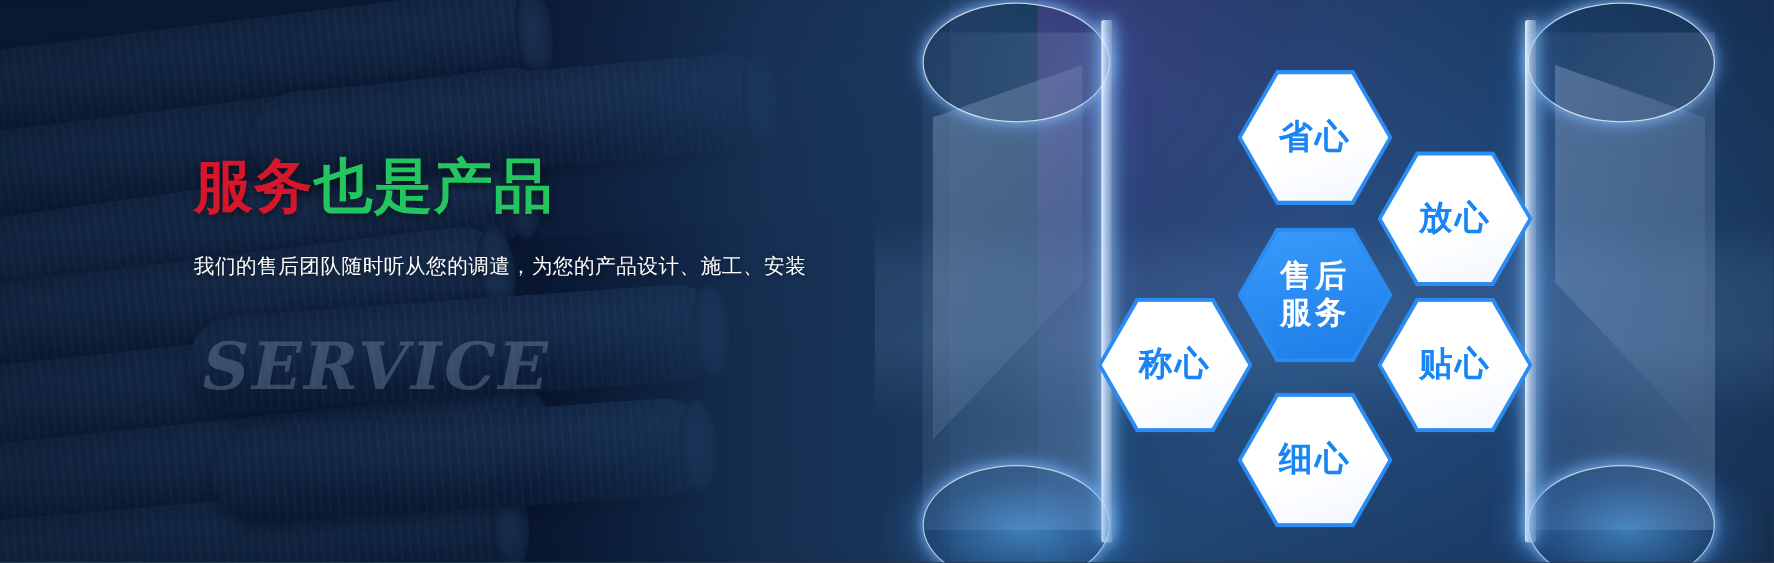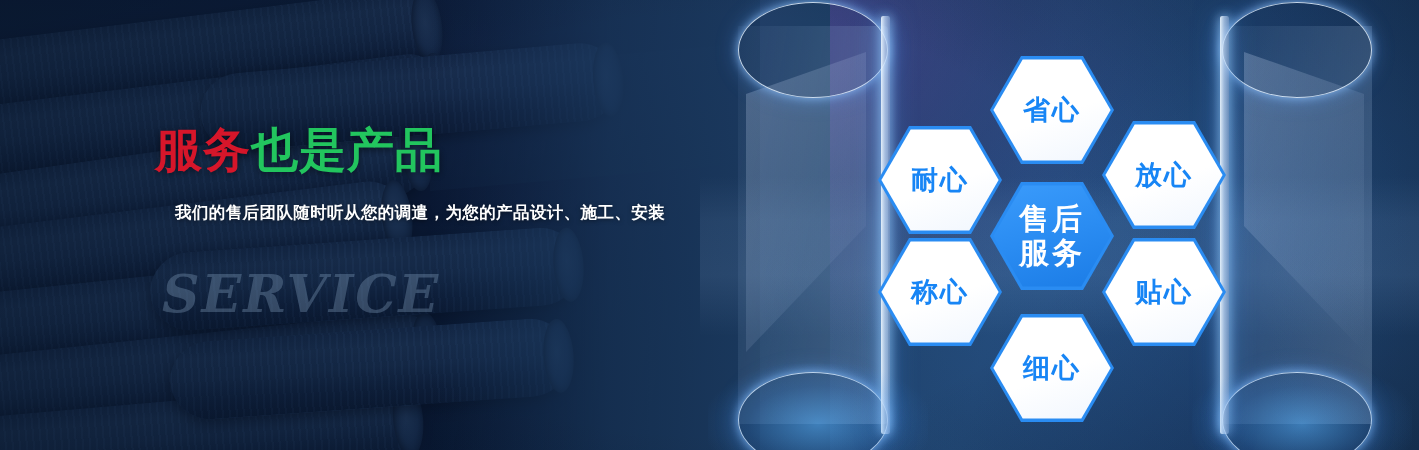--- a/index.html
+++ b/index.html
@@ -75,24 +75,23 @@
   .text-block{position:absolute;left:155px;top:126px;width:580px;}
   .headline{
     font-size:47px;font-weight:700;line-height:1.0;letter-spacing:1px;
     white-space:nowrap;
     text-shadow:0 2px 6px rgba(0,0,0,.45);
   }
   .headline .red{color:#d6162a;}
   .headline .white{color:#22c55e;}
   .subline{
     margin-top:23px;
-    color:#ffffff;font-size:16.5px;font-weight:700;line-height:33px;
+    color:#ffffff;font-size:16.5px;font-weight:400;line-height:33px;
     letter-spacing:.4px;
     text-shadow:0 1px 4px rgba(0,0,0,.5);
-    margin-left:20px;
   }
   .watermark{
     position:absolute;left:162px;top:263px;
     font-family:"DejaVu Serif","Liberation Serif",serif;
     font-style:italic;font-weight:700;font-size:52px;letter-spacing:2px;
     color:rgba(150,178,210,.30);
     user-select:none;
   }
 
   
@@ -153,21 +152,21 @@
     clip-path:polygon(25% 0%,75% 0%,100% 50%,75% 100%,25% 100%,0% 50%);
     background:linear-gradient(160deg,#ffffff 0%,#ffffff 55%,#f0f6fe 100%);
   }
   .hex .label{
     position:relative;z-index:2;
     color:#1785f5;font-size:27px;font-weight:700;letter-spacing:2px;
     line-height:1.18;text-align:center;white-space:nowrap;
   }
   .hex.center{background:#2a8cf2;}
   .hex.center .inner{background:linear-gradient(165deg,#3a9bfb 0%,#2a8cf2 50%,#1b7ce6 100%);}
-  .hex.center .label{color:#ffffff;font-size:30px;letter-spacing:3px;line-height:1.15;}
+  .hex.center .label{color:#ffffff;font-size:25px;letter-spacing:3px;line-height:1.15;}
 
   
   #hex-nai   {left:0px;   top:74px;}
   #hex-chen  {left:0px;   top:186px;}
   #hex-sheng {left:112px; top:4px;}
   #hex-center{left:112px; top:130px;}
   #hex-xi    {left:112px; top:262px;}
   #hex-fang  {left:224px; top:69px;}
   #hex-tie   {left:224px; top:186px;align-items:center;}
 
@@ -222,24 +221,20 @@
       <span class="red">服务</span><span class="white">也是产品</span>
     </div>
     <div class="subline">
       <div>我们的售后团队随时听从您的调遣，为您的产品设计、施工、安装</div>
     </div>
   </div>
   <div class="watermark">SERVICE</div>
 
   <div id="hex-cluster">
 
-    <div class="hex hex-shadow" id="hex-nai">
-      <div class="inner"></div>
-      <div class="label">耐心</div>
-    </div>
 
     <div class="hex hex-shadow" id="hex-sheng">
       <div class="inner"></div>
       <div class="label">省心</div>
     </div>
 
     <div class="hex hex-shadow" id="hex-chen">
       <div class="inner"></div>
       <div class="label">称心</div>
     </div>

